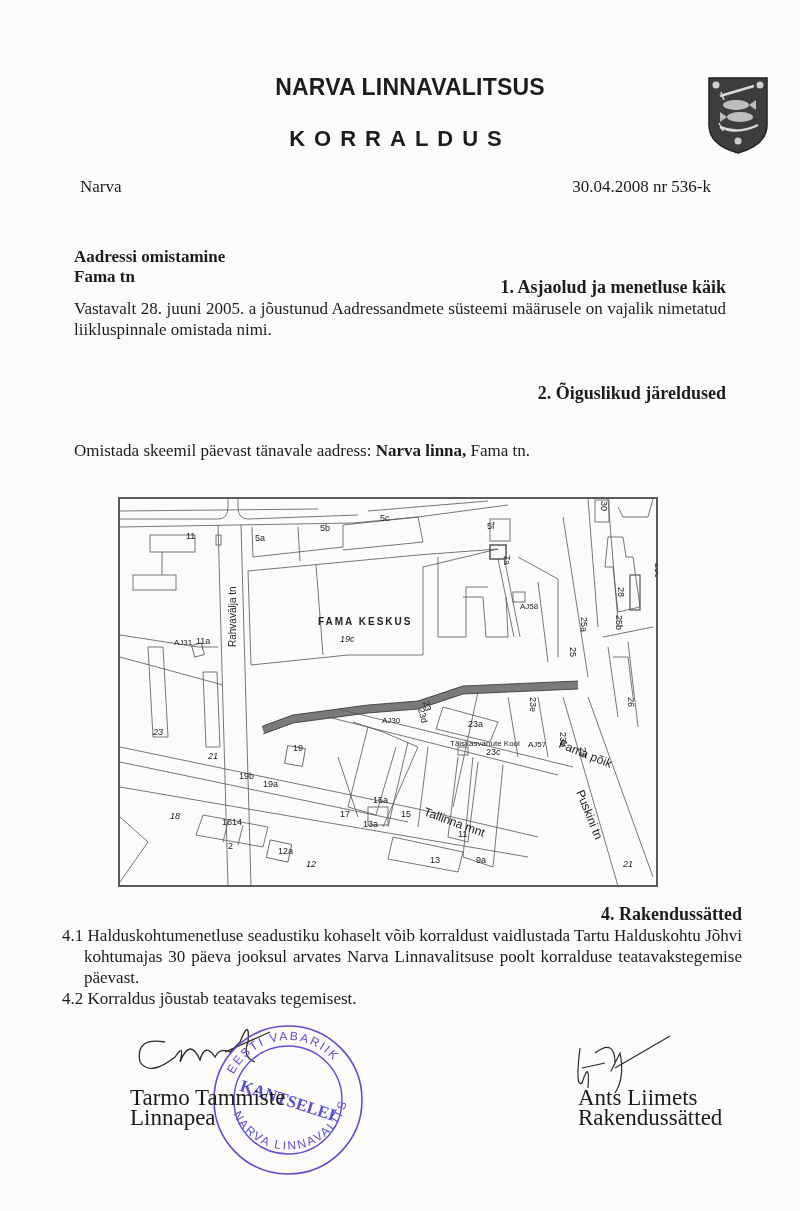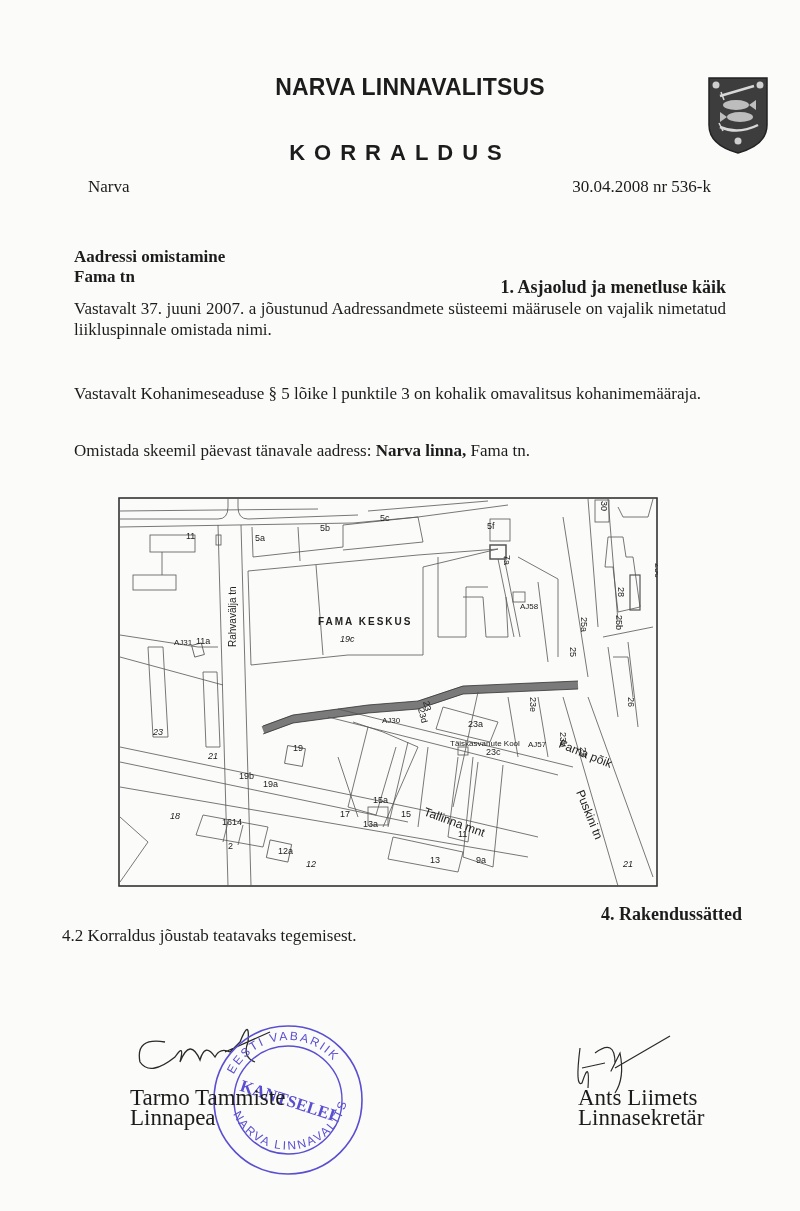--- a/index.html
+++ b/index.html
@@ -1,23 +1,23 @@
 <!DOCTYPE html>
 <html><head>
 <meta charset="utf-8">
 <style>
   html, body { margin:0; padding:0; }
   body { width:800px; height:1211px; background:#fbfbf9; position:relative; overflow:hidden; color:#1c1c1c; }
   .serif { font-family:"Liberation Serif", "DejaVu Serif", serif; }
   .sans { font-family:"Liberation Sans", "DejaVu Sans", sans-serif; }
   .abs { position:absolute; }
   #org-name { left:0; width:820px; top:74px; text-align:center; font-size:23px; font-weight:bold; letter-spacing:0.2px; }
-  #doc-type { left:0; width:800px; top:126px; text-align:center; font-size:22px; font-weight:bold; letter-spacing:9px;margin-top:14px; }
+  #doc-type { left:0; width:800px; top:126px; text-align:center; font-size:22px; font-weight:bold; letter-spacing:9px; }
   #crest { left:706px; top:75px; width:64px; height:80px; }
-  #place { left:88px; top:177px; font-size:17px; }
+  #place { left:80px; top:177px; font-size:17px; }
   #date-nr { right:89px; top:177px; font-size:17px; }
   #subject { left:74px; top:220px; font-size:17px; font-weight:bold; line-height:20px;margin-top:27px; }
   .section { left:74px; width:652px; font-size:17px; line-height:21px; }
   .section h3 { margin:0; font-size:18px; font-weight:bold;text-align:right; }
   .section p { margin:0; text-align:justify; }
   #sec1 { top:277px; }
   #sec2 { top:383px; }
   #sec3 { top:440px; }
   #sec4 { top:904px; left:62px; width:680px; }
   #sec4 .item { padding-left:22px; text-indent:-22px; margin:0; }
@@ -53,25 +53,25 @@
 <div id="place" class="abs serif">Narva</div>
 <div id="date-nr" class="abs serif">30.04.2008 nr 536-k</div>
 
 <div id="subject" class="abs serif">
   <div>Aadressi omistamine</div>
   <div>Fama tn</div>
 </div>
 
 <div id="sec1" class="abs section serif">
   <h3>1. Asjaolud ja menetluse käik</h3>
-  <p>Vastavalt 37. juuni 2007. a jõustunud Aadressandmete süsteemi määrusele on vajalik nimetatud liikluspinnale omistada nimi.</p>
+  <p>Vastavalt 28. juuni 2005. a jõustunud Aadressandmete süsteemi määrusele on vajalik nimetatud liikluspinnale omistada nimi.</p>
 </div>
 
 <div id="sec2" class="abs section serif">
-  <p>Vastavalt Kohanimeseaduse § 5 lõike l punktile 3  on kohalik omavalitsus kohanimemääraja.</p>
+  <h3>2. Õiguslikud järeldused</h3>
 </div>
 
 <div id="sec3" class="abs section serif">
   <p><span>Omistada skeemil päevast tänavale aadress: </span><b>Narva linna,</b><span> Fama tn.</span></p>
 </div>
 
 <svg id="map" class="abs" viewBox="0 0 540 390" font-family="Liberation Sans, DejaVu Sans, sans-serif" font-size="9" fill="none" stroke="#555" stroke-width="0.8">
   <rect x="1" y="1" width="538" height="388" stroke="#333" stroke-width="1.6"></rect>
 
   <path d="M2 22 L100 22 Q110 22 110 10 L110 2 M120 2 L120 10 Q120 22 130 22 L240 18 M2 30 L235 26 L300 20 L390 8"></path>
@@ -181,20 +181,21 @@
     <text x="104" y="328">1614</text>
     <text x="110" y="352">2</text>
     <text x="160" y="357">12a</text>
     <text x="188" y="370" font-style="italic">12</text>
     <text x="505" y="370" font-style="italic">21</text>
   </g>
 </svg>
 
 <div id="sec4" class="abs section serif">
   <h3>4. Rakendussätted</h3>
+  <p class="item">4.1 Halduskohtumenetluse seadustiku kohaselt võib korraldust vaidlustada Tartu Halduskohtu Jõhvi kohtumajas 30 päeva jooksul arvates Narva Linnavalitsuse poolt korralduse teatavakstegemise päevast.</p>
   <p class="item">4.2 Korraldus jõustab teatavaks tegemisest.</p>
 </div>
 
 <svg id="sign1" class="abs" viewBox="0 0 150 70">
   <path d="M35 30 Q5 25 10 50 Q20 65 45 45 Q55 30 50 50 Q60 25 70 48 Q75 30 85 45 Q90 35 100 40 L110 30 Q120 5 118 30 Q112 45 125 50 M95 40 L140 20" fill="none" stroke="#2a2a2a" stroke-width="1.3"></path>
 </svg>
 
 <svg id="stamp" class="abs" viewBox="0 0 160 160">
   <circle cx="80" cy="80" r="74" fill="none" stroke="#5a4fd0" stroke-width="1.6"></circle>
   <circle cx="80" cy="80" r="54" fill="none" stroke="#5a4fd0" stroke-width="1.4"></circle>
@@ -215,14 +216,14 @@
   <div>Tarmo Tammiste</div>
   <div>Linnapea</div>
 </div>
 
 <svg id="sign2" class="abs" viewBox="0 0 120 70">
   <path d="M20 20 Q15 60 22 55 Q30 30 28 60 M22 40 L45 35 M35 25 Q55 10 55 35 Q45 55 60 25 Q65 50 55 65 M55 40 L110 8" fill="none" stroke="#2a2a2a" stroke-width="1.2"></path>
 </svg>
 
 <div id="sig-right" class="abs serif sig-name">
   <div>Ants Liimets</div>
-  <div>Linnasekretär</div>
+  <div>Rakendussätted</div>
 </div>
 
 </body></html>

